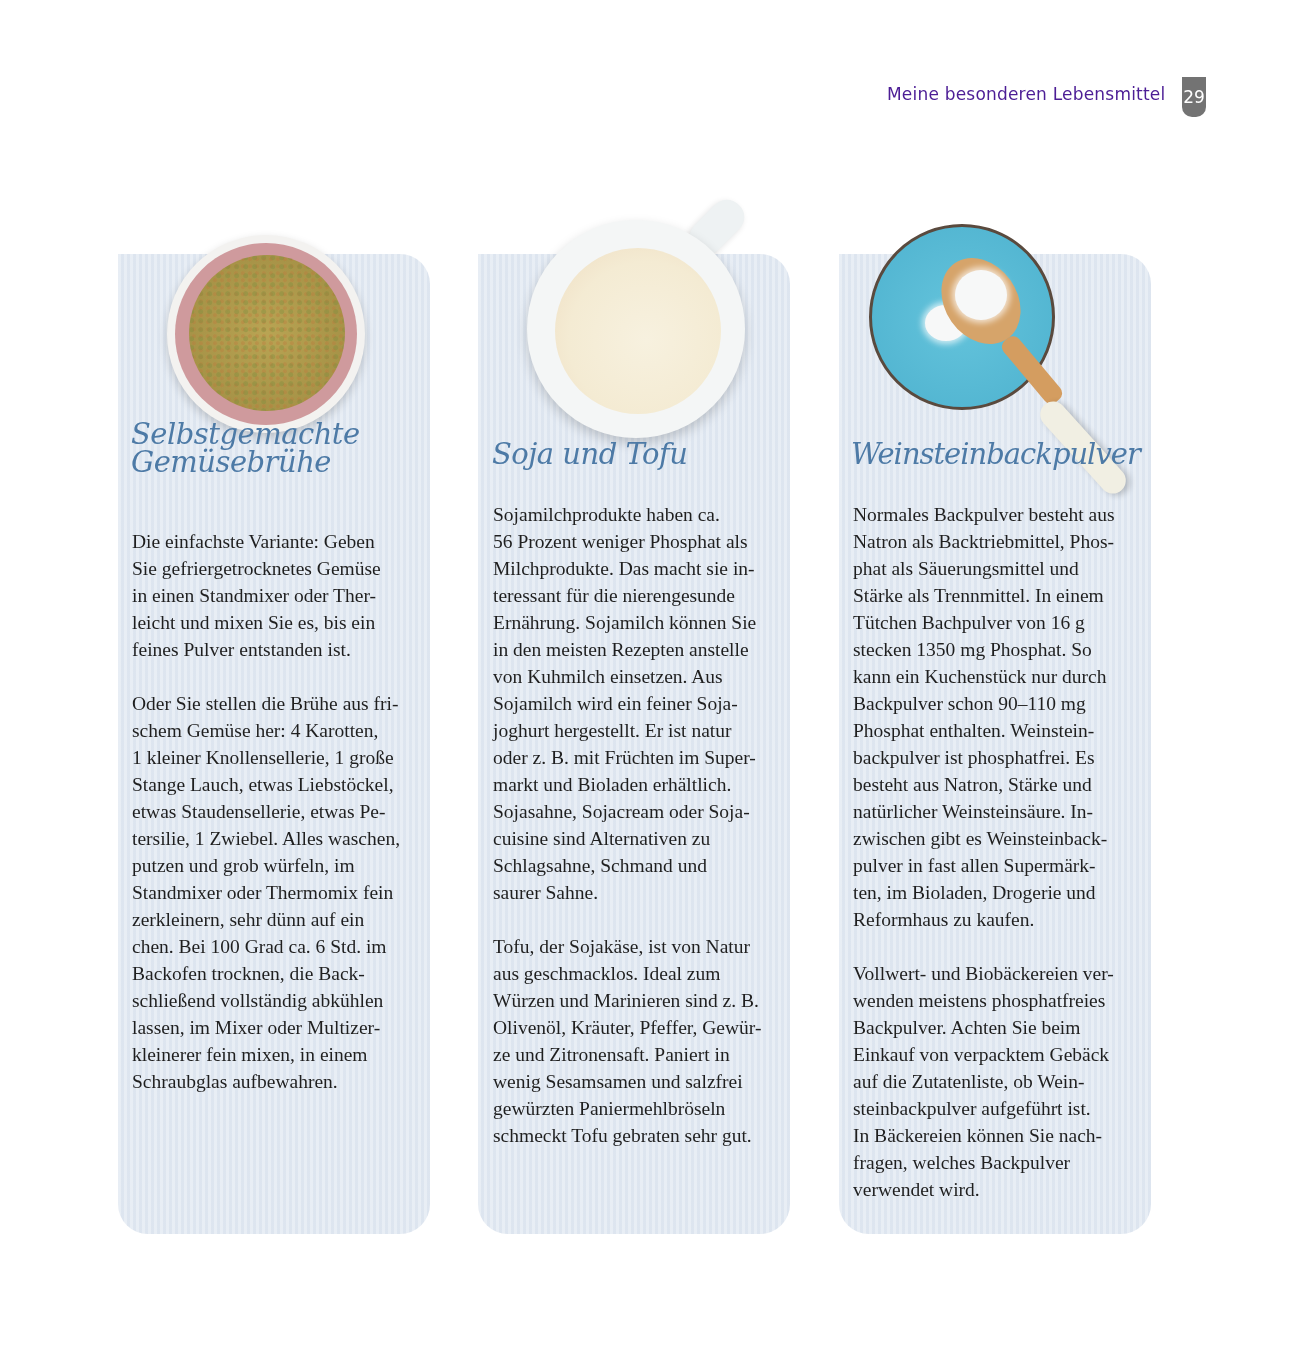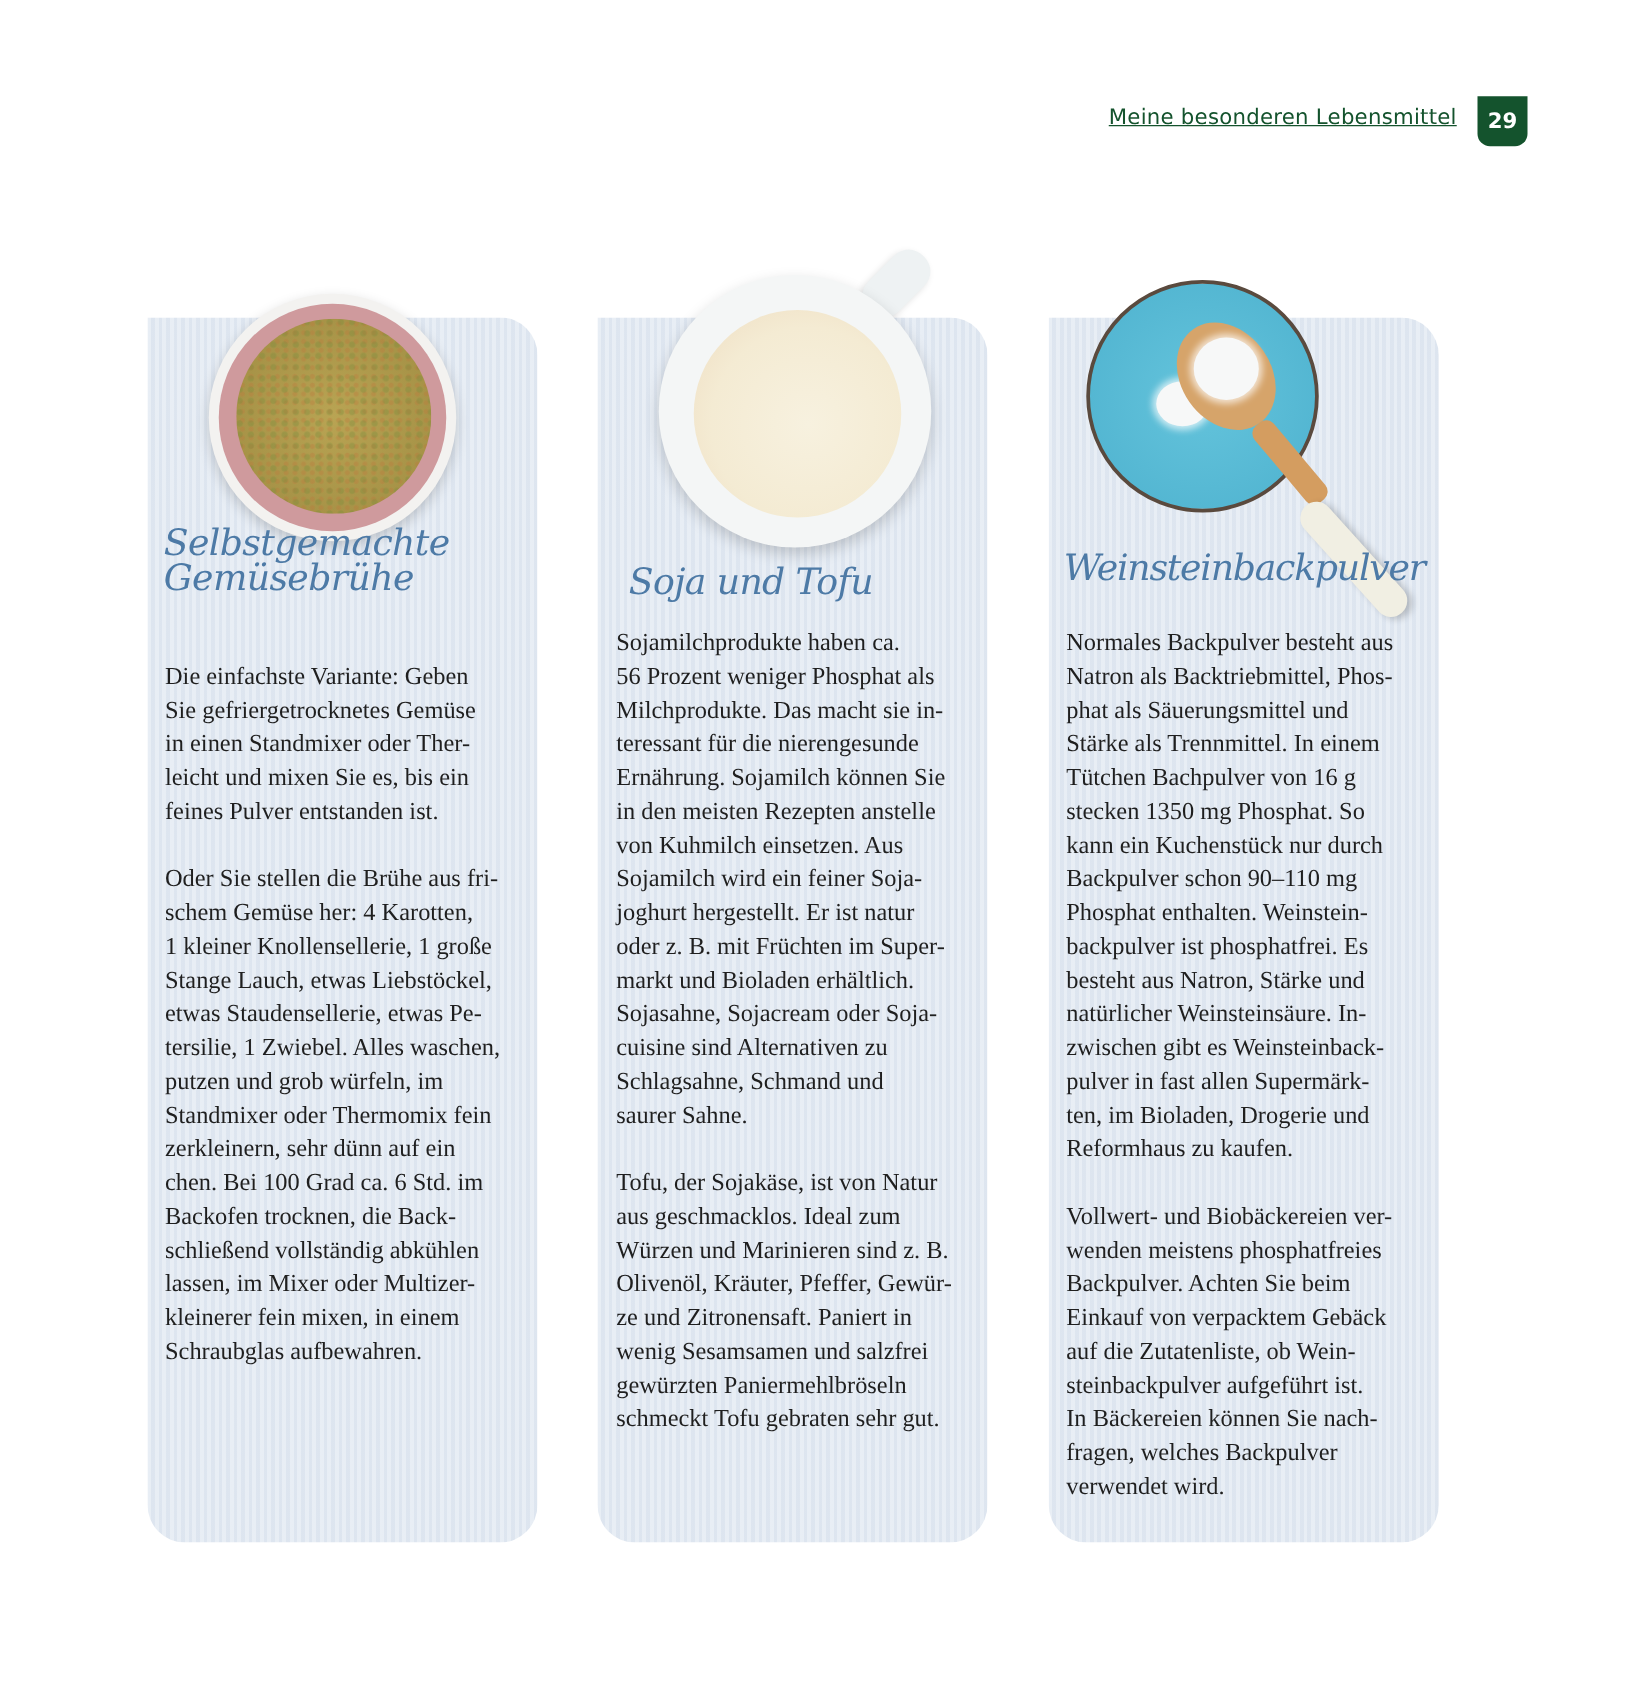--- a/index.html
+++ b/index.html
@@ -2,29 +2,28 @@
 <html><head>
 <meta charset="utf-8">
 <style>
   html, body { margin: 0; padding: 0; }
   body {
     width: 1308px; height: 1358px; background: #ffffff; position: relative; overflow: hidden;
     font-family: "DejaVu Serif", serif;
   }
   .running-head {
     position: absolute; left: 887px; top: 84px;
-    font-family: "DejaVu Sans", sans-serif; font-size: 17px; color: #14532d;
+    font-family: "DejaVu Sans", sans-serif; font-size: 17px; color: #4c1d95;
     letter-spacing: 0.2px;
-    text-decoration: underline;
   }
   .page-badge {
-    position: absolute; left: 1182px; top: 77px; width: 40px; height: 40px;
-    background: #14532d; border-radius: 0 0 10px 10px;
+    position: absolute; left: 1182px; top: 77px; width: 24px; height: 40px;
+    background: #737373; border-radius: 0 0 10px 10px;
     color: #ffffff; font-family: "DejaVu Sans", sans-serif; font-size: 17px;
-    display: flex; align-items: center; justify-content: center; font-weight: bold;
+    display: flex; align-items: center; justify-content: center;
   }
   .card {
     position: absolute; top: 254px; width: 312px; height: 980px;
     border-radius: 0 30px 30px 30px;
     background-color: #e2e9f2;
     background-image: repeating-linear-gradient(90deg,
       rgba(255,255,255,0.22) 0px, rgba(255,255,255,0.22) 3px,
       rgba(200,212,228,0.18) 3px, rgba(200,212,228,0.18) 6px);
   }
   .card-1 { left: 118px; }
@@ -126,21 +125,21 @@
 <div class="powder-pile" style="left:925px; top:305px; width:42px; height:36px;"></div>
 <div class="spoon-bowl"></div>
 <div class="powder-pile" style="left:955px; top:270px; width:52px; height:50px;"></div>
 <div class="spoon-handle-wood"></div>
 <div class="spoon-handle-white"></div>
 
 <h2 class="card-title" style="left:131px; top:420px; margin:0;">
   <span class="line">Selbstgemachte</span>
   <span class="line">Gemüsebrühe</span>
 </h2>
-<h2 class="card-title" style="left:492px; top:440px; margin:11px;">
+<h2 class="card-title" style="left:492px; top:440px; margin:0;">
   <span class="line">Soja und Tofu</span>
 </h2>
 <h2 class="card-title" style="left:851px; top:440px; margin:0; letter-spacing:-1px;">
   <span class="line">Weinsteinbackpulver</span>
 </h2>
 
 <div class="body-text" style="left:132px; top:528px;">
   <p>
     <span class="line">Die einfachste Variante: Geben</span>
     <span class="line">Sie gefriergetrocknetes Gemüse</span>

